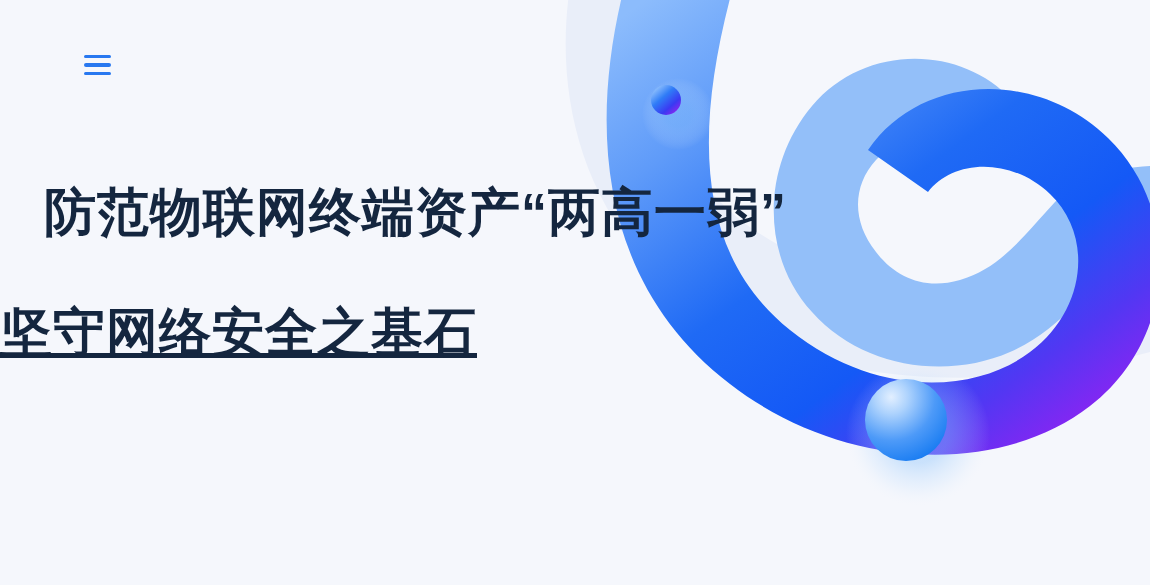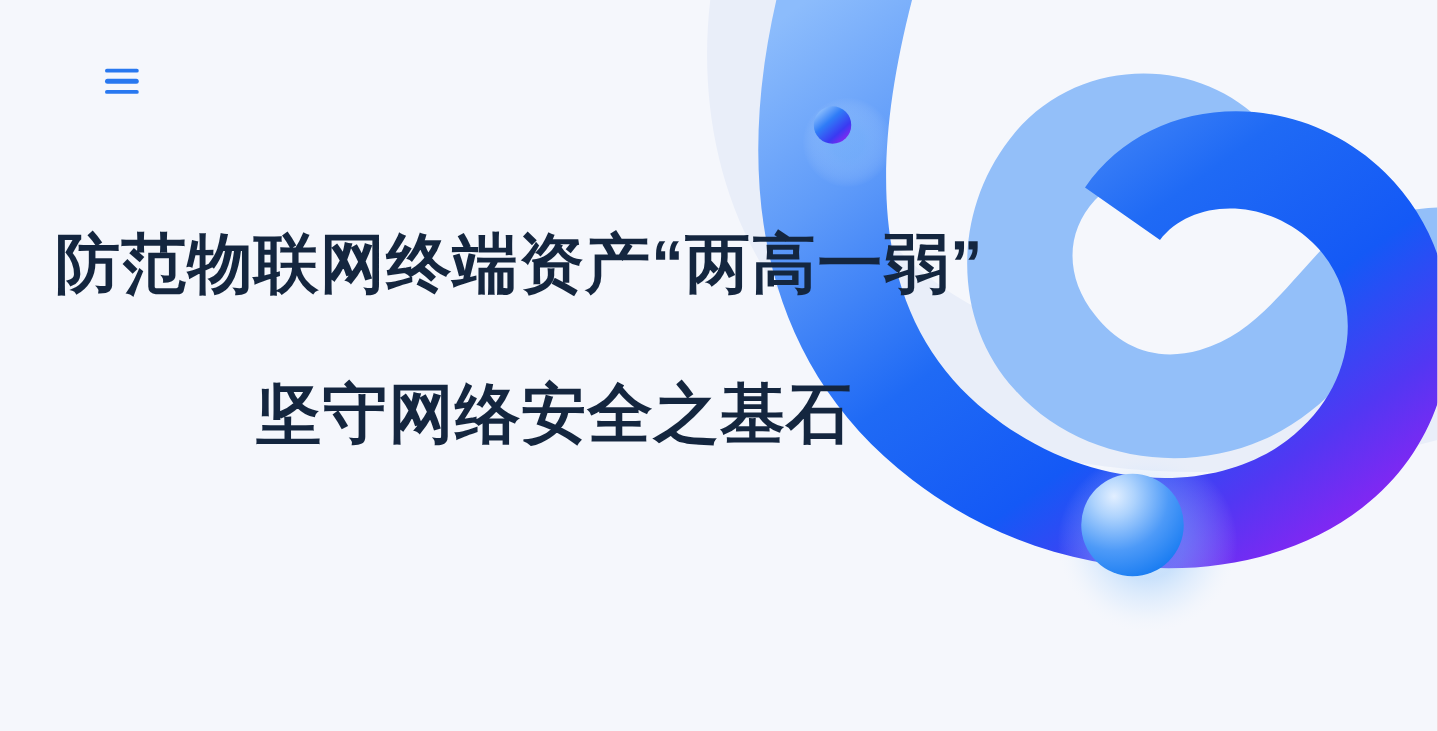--- a/index.html
+++ b/index.html
@@ -10,21 +10,21 @@
   }
   body {
     font-family: "Liberation Sans", "DejaVu Sans", sans-serif;
   }
 
   .slide {
     position: relative;
     width: 1150px;
     height: 585px;
     overflow: hidden;
-    background: #ef4444;
+    background: #7dd3fc;
   }
 
   
   .artwork {
     position: absolute;
     inset: 0;
     width: 1150px;
     height: 585px;
     pointer-events: none;
   }
@@ -71,21 +71,21 @@
     line-height: 1.0;
     letter-spacing: 1px;
     white-space: nowrap;
     font-family: "Liberation Sans", "DejaVu Sans", sans-serif;
   }
   .title-line-1 {
     margin-left: 44px;
     margin-bottom: 68px;
   }
   .title-line-2 {
-    margin-left: 205px;
+    text-decoration: underline;
   }
 </style>
 </head>
 <body>
 
 <div class="slide">
 
   <svg class="artwork" viewBox="0 0 1150 585" width="1150" height="585" xmlns="http://www.w3.org/2000/svg">
     <defs>
       <linearGradient id="swooshGrad" x1="0.12" y1="0" x2="0.92" y2="0.95">

